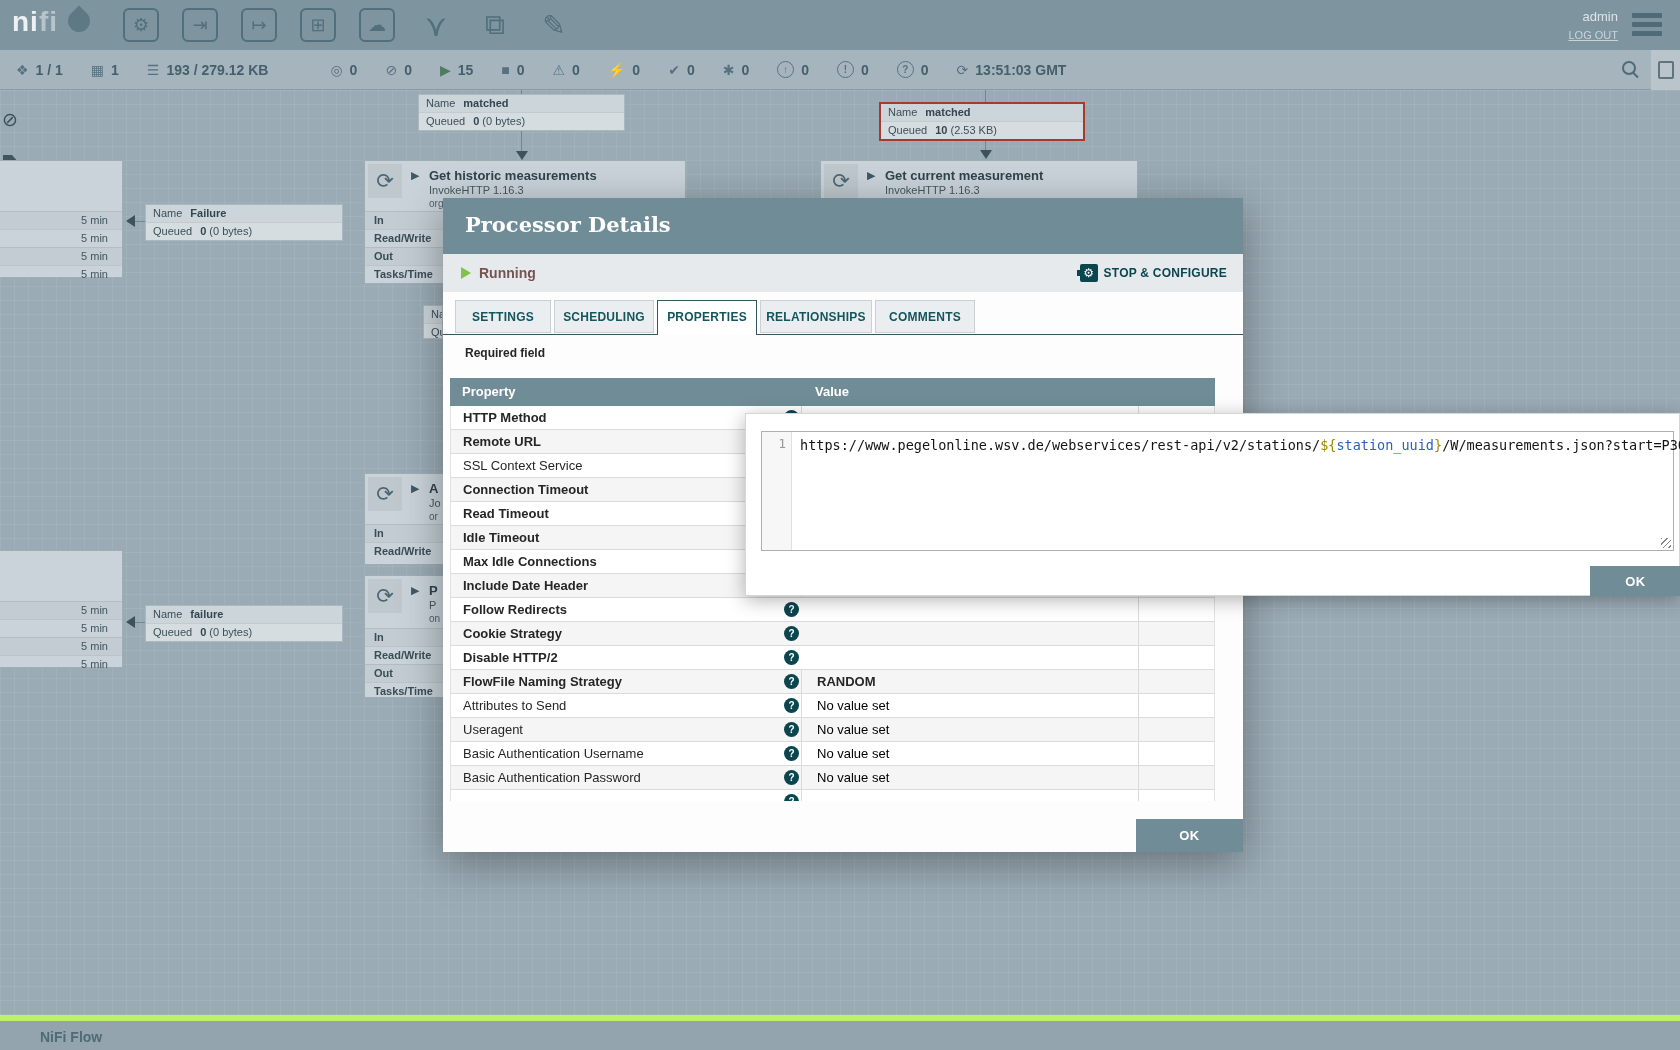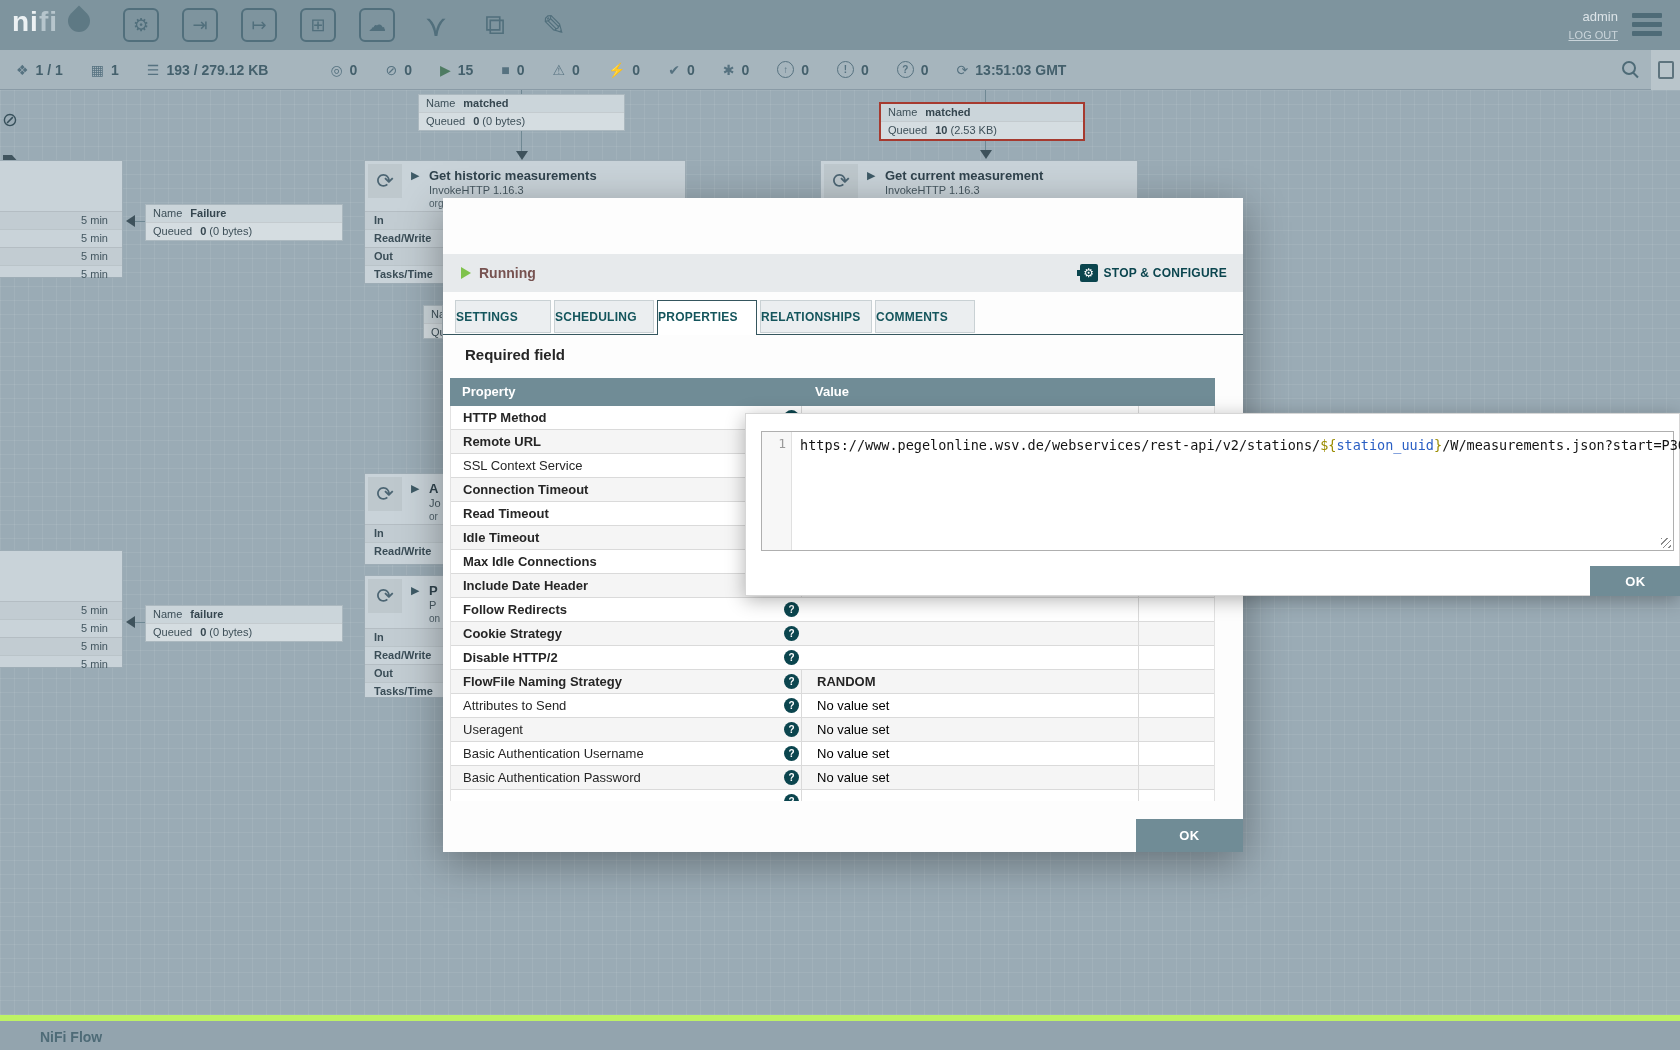--- a/index.html
+++ b/index.html
@@ -92,26 +92,26 @@
   .run-tri{position:absolute;left:18px;top:13px;width:0;height:0;border-top:6px solid transparent;
            border-bottom:6px solid transparent;border-left:10px solid #7FC24C;}
   .run-txt{position:absolute;left:36px;top:11px;font-size:14px;font-weight:bold;color:#775351;}
   .stopcfg{position:absolute;right:16px;top:10px;display:flex;align-items:center;gap:6px;cursor:pointer;}
   .stopcfg .ic{position:relative;width:18px;height:18px;background:#0B454E;border-radius:2px;
                color:#fff;font-size:12px;display:flex;align-items:center;justify-content:center;}
   .stopcfg .ic::before{content:"";position:absolute;left:-3px;top:6px;width:6px;height:6px;background:#0B454E;}
   .stopcfg .tx{font-size:12px;font-weight:bold;color:#0B454E;letter-spacing:0.02em;}
 
   .tabs{position:absolute;left:0;top:102px;right:0;height:34px;border-bottom:1px solid #35565E;}
-  .tab{position:absolute;top:0;height:33px;line-height:33px;text-align:left;font-size:12px;
+  .tab{position:absolute;top:0;height:33px;line-height:33px;text-align:center;font-size:12px;
        font-weight:bold;color:#14555C;background:#EBEEF0;border:1px solid #C9D1D4;
        box-sizing:border-box;cursor:pointer;letter-spacing:0.02em;}
   .tab.active{background:#fff;border:1px solid #35565E;border-bottom:none;height:35px;z-index:2;}
 
-  .req-note{position:absolute;left:22px;top:148px;font-size:15px;font-weight:bold;color:#262626;}
+  .req-note{position:absolute;left:22px;top:148px;font-size:12px;font-weight:bold;color:#262626;}
 
   .ptable-head{position:absolute;left:7px;top:180px;width:765px;height:28px;background:#708C96;
                color:#fff;font-size:13px;font-weight:bold;}
   .ptable-head .c1{position:absolute;left:12px;top:6px;}
   .ptable-head .c2{position:absolute;left:365px;top:6px;}
   .ptable{position:absolute;left:7px;top:208px;width:765px;height:395px;overflow:hidden;
           border-left:1px solid #E2E2E2;border-right:1px solid #E2E2E2;box-sizing:border-box;}
   .trow{position:relative;height:24px;border-bottom:1px solid #DADADA;box-sizing:border-box;
         font-size:13px;color:#262626;background:#fff;}
   .trow:nth-child(even){background:#F5F5F5;}
@@ -380,20 +380,23 @@
     <div class="sb-search">
         <i></i>
         <b></b>
       </div>
     <div class="sb-corner">
         <i></i>
       </div>
   </div>
 
   <div class="dialog">
+    <div class="dlg-title">
+      <span>Processor Details</span>
+    </div>
     <div class="dlg-status">
       <div class="run-tri"></div>
       <div class="run-txt">Running</div>
       <div class="stopcfg">
         <span class="ic">⚙</span>
         <span class="tx">STOP &amp; CONFIGURE</span>
       </div>
     </div>
 
     <div class="tabs">

